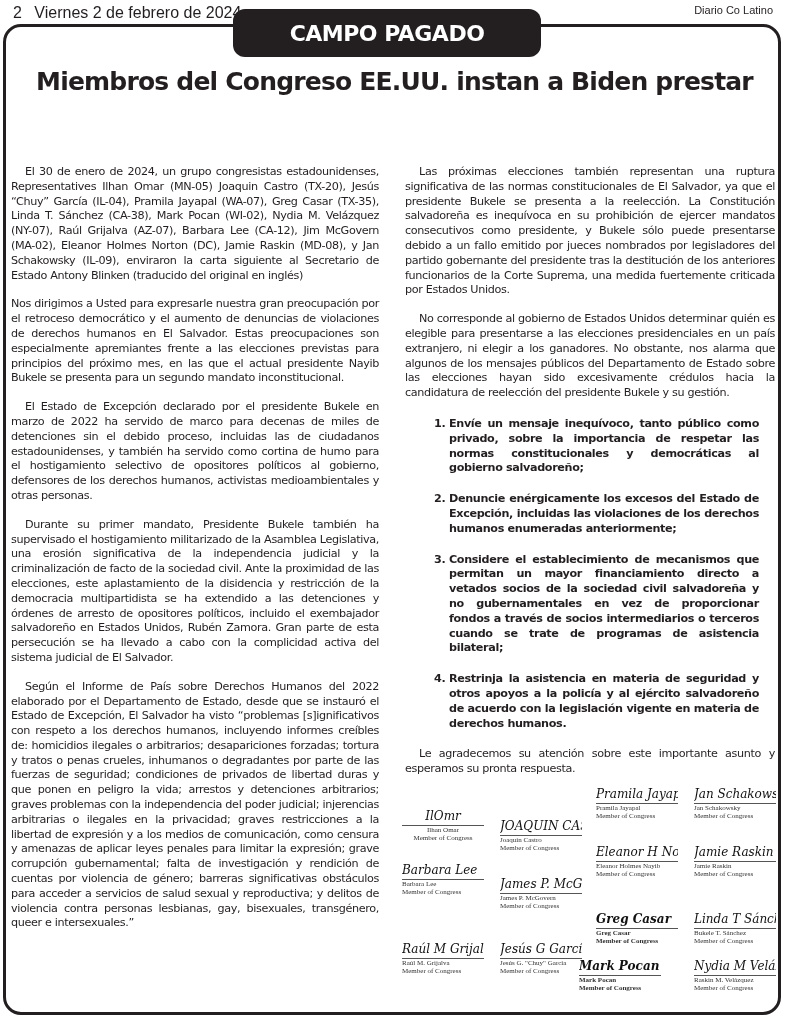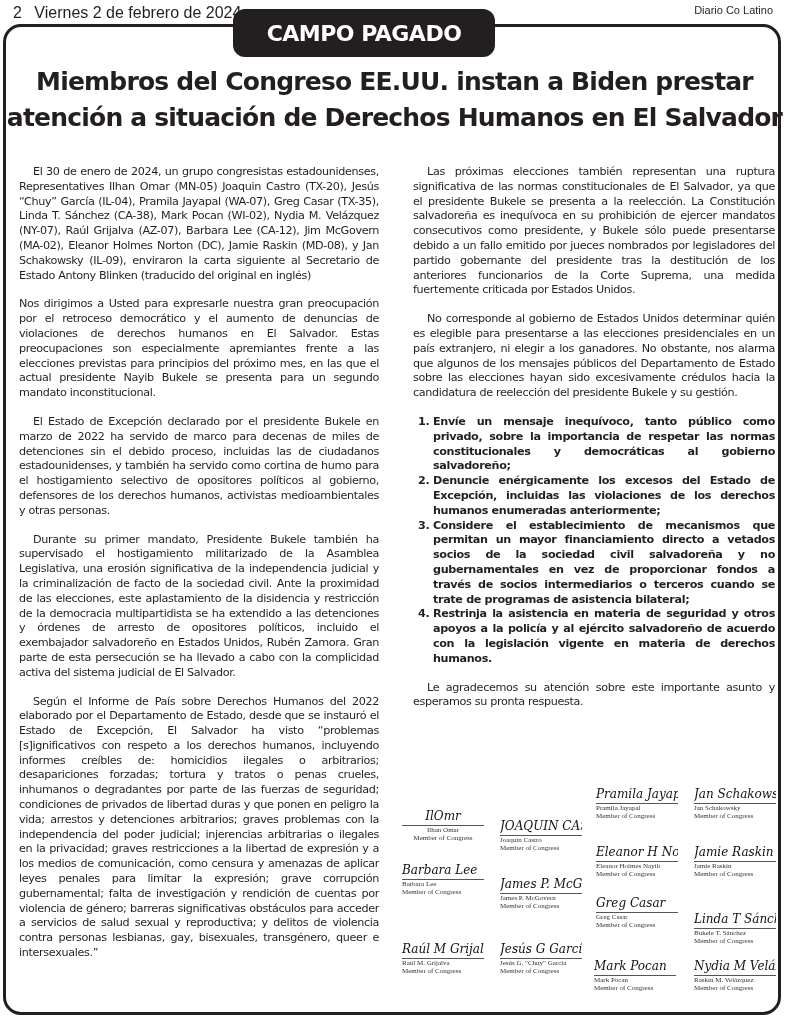--- a/index.html
+++ b/index.html
@@ -12,43 +12,43 @@
   }
   .folio .pg { margin-right: 8px; }
   .paper-name {
     position: absolute; top: 4px; right: 16px; font-size: 11px; color: #231f20;
   }
   .frame {
     position: absolute; left: 3px; top: 24px; width: 778px; height: 991px;
     border: 3px solid #231f20; border-radius: 18px; box-sizing: border-box;
   }
   .tab {
-    position: absolute; top: 9px; left: 233px; width: 262px; height: 48px;
+    position: absolute; top: 9px; left: 233px; width: 308px; height: 48px;
     background: #231f20; color: #ffffff; border-radius: 12px;
     display: flex; align-items: center; justify-content: center;
     font-family: "DejaVu Sans", sans-serif; font-weight: bold; font-size: 22px;
     letter-spacing: -0.5px;
   }
   .headline {
     position: absolute; top: 64px; left: 0; width: 789px; text-align: center;
     font-family: "DejaVu Sans", sans-serif; font-weight: bold; font-size: 25px;
     line-height: 36px; letter-spacing: -0.8px; color: #231f20;
   }
   .col {
     position: absolute; top: 165px; font-family: "DejaVu Sans", sans-serif;
     font-size: 11.2px; line-height: 14.8px; text-align: justify; color: #231f20;
     letter-spacing: -0.35px;
   }
   .col.left { left: 11px; width: 368px; }
   .col.right { left: 405px; width: 370px; }
-  .col p { margin: 0 0 14px 8px; }
+  .col p { margin: 0 0 14px 0; }
   .col p.indent { text-indent: 14px; }
   .col .salutation { font-weight: bold; text-indent: 14px; margin-bottom: 14px; }
   .col ol { margin: 0 0 14px 0; padding-left: 28px; font-weight: bold; }
-  .col ol li { margin: 0; padding-left: 0; }
+  .col ol li { margin: 16px; padding-left: 0; }
   .sigs {
     position: absolute; left: 402px; top: 785px; width: 376px; height: 225px;
     font-family: "Liberation Serif", serif; font-size: 7px; line-height: 8px; color: #333;
   }
   .sig { position: absolute; width: 82px; }
   .sig .scrawl {
     height: 18px; border-bottom: 1px solid #555;
     font-family: "DejaVu Serif", serif; font-style: italic; font-size: 12px;
     color: #111; white-space: nowrap; overflow: hidden; line-height: 18px;
   }
@@ -61,21 +61,20 @@
   <span class="pg">2</span>
   <span>Viernes 2 de febrero de 2024</span>
 </div>
 <div class="paper-name">Diario Co Latino</div>
 
 <div class="frame"></div>
 <div class="tab">CAMPO PAGADO</div>
 
 <div class="headline">
   <div>Miembros del Congreso EE.UU. instan a Biden prestar</div>
-  <div>atención a situación de Derechos Humanos en El Salvador</div>
 </div>
 
 <div class="col left">
   <p class="indent">El 30 de enero de 2024, un grupo congresistas estadounidenses, Representatives Ilhan Omar (MN-05) Joaquin Castro (TX-20), Jesús “Chuy” García (IL-04), Pramila Jayapal (WA-07), Greg Casar (TX-35), Linda T. Sánchez (CA-38), Mark Pocan (WI-02), Nydia M. Velázquez (NY-07), Raúl Grijalva (AZ-07), Barbara Lee (CA-12), Jim McGovern (MA-02), Eleanor Holmes Norton (DC), Jamie Raskin (MD-08), y Jan Schakowsky (IL-09), enviraron la carta siguiente al Secretario de Estado Antony Blinken (traducido del original en inglés)</p>
   <p>Nos dirigimos a Usted para expresarle nuestra gran preocupación por el retroceso democrático y el aumento de denuncias de violaciones de derechos humanos en El Salvador. Estas preocupaciones son especialmente apremiantes frente a las elecciones previstas para principios del próximo mes, en las que el actual presidente Nayib Bukele se presenta para un segundo mandato inconstitucional.</p>
   <p class="indent">El Estado de Excepción declarado por el presidente Bukele en marzo de 2022 ha servido de marco para decenas de miles de detenciones sin el debido proceso, incluidas las de ciudadanos estadounidenses, y también ha servido como cortina de humo para el hostigamiento selectivo de opositores políticos al gobierno, defensores de los derechos humanos, activistas medioambientales y otras personas.</p>
   <p class="indent">Durante su primer mandato, Presidente Bukele también ha supervisado el hostigamiento militarizado de la Asamblea Legislativa, una erosión significativa de la independencia judicial y la criminalización de facto de la sociedad civil. Ante la proximidad de las elecciones, este aplastamiento de la disidencia y restricción de la democracia multipartidista se ha extendido a las detenciones y órdenes de arresto de opositores políticos, incluido el exembajador salvadoreño en Estados Unidos, Rubén Zamora. Gran parte de esta persecución se ha llevado a cabo con la complicidad activa del sistema judicial de El Salvador.</p>
   <p class="indent">Según el Informe de País sobre Derechos Humanos del 2022 elaborado por el Departamento de Estado, desde que se instauró el Estado de Excepción, El Salvador ha visto “problemas [s]ignificativos con respeto a los derechos humanos, incluyendo informes creíbles de: homicidios ilegales o arbitrarios; desapariciones forzadas; tortura y tratos o penas crueles, inhumanos o degradantes por parte de las fuerzas de seguridad; condiciones de privados de libertad duras y que ponen en peligro la vida; arrestos y detenciones arbitrarios; graves problemas con la independencia del poder judicial; injerencias arbitrarias o ilegales en la privacidad; graves restricciones a la libertad de expresión y a los medios de comunicación, como censura y amenazas de aplicar leyes penales para limitar la expresión; grave corrupción gubernamental; falta de investigación y rendición de cuentas por violencia de género; barreras significativas obstáculos para acceder a servicios de salud sexual y reproductiva; y delitos de violencia contra personas lesbianas, gay, bisexuales, transgénero, queer e intersexuales.”</p>
 </div>
 
@@ -125,41 +124,41 @@
   <div class="sig" style="left:0;top:76px;">
     <div class="scrawl">Barbara Lee</div>
     <span class="name">Barbara Lee</span>
     <span class="role">Member of Congress</span>
   </div>
   <div class="sig" style="left:98px;top:90px;">
     <div class="scrawl">James P. McGovern</div>
     <span class="name">James P. McGovern</span>
     <span class="role">Member of Congress</span>
   </div>
-  <div class="sig" style="left:194px;top:109px;">
+  <div class="sig" style="left:194px;top:125px;font-weight:bold;">
     <div class="scrawl">Greg Casar</div>
     <span class="name">Greg Casar</span>
     <span class="role">Member of Congress</span>
   </div>
   <div class="sig" style="left:292px;top:125px;">
     <div class="scrawl">Linda T Sánchez</div>
     <span class="name">Bukele T. Sánchez</span>
     <span class="role">Member of Congress</span>
   </div>
   <div class="sig" style="left:0;top:155px;">
     <div class="scrawl">Raúl M Grijalva</div>
     <span class="name">Raúl M. Grijalva</span>
     <span class="role">Member of Congress</span>
   </div>
   <div class="sig" style="left:98px;top:155px;">
     <div class="scrawl">Jesús G García</div>
     <span class="name">Jesús G. "Chuy" García</span>
     <span class="role">Member of Congress</span>
   </div>
-  <div class="sig" style="left:192px;top:172px;">
+  <div class="sig" style="left:177px;top:172px;font-weight:bold;">
     <div class="scrawl">Mark Pocan</div>
     <span class="name">Mark Pocan</span>
     <span class="role">Member of Congress</span>
   </div>
   <div class="sig" style="left:292px;top:172px;">
     <div class="scrawl">Nydia M Velázquez</div>
     <span class="name">Raskin M. Velázquez</span>
     <span class="role">Member of Congress</span>
   </div>
 </div>

